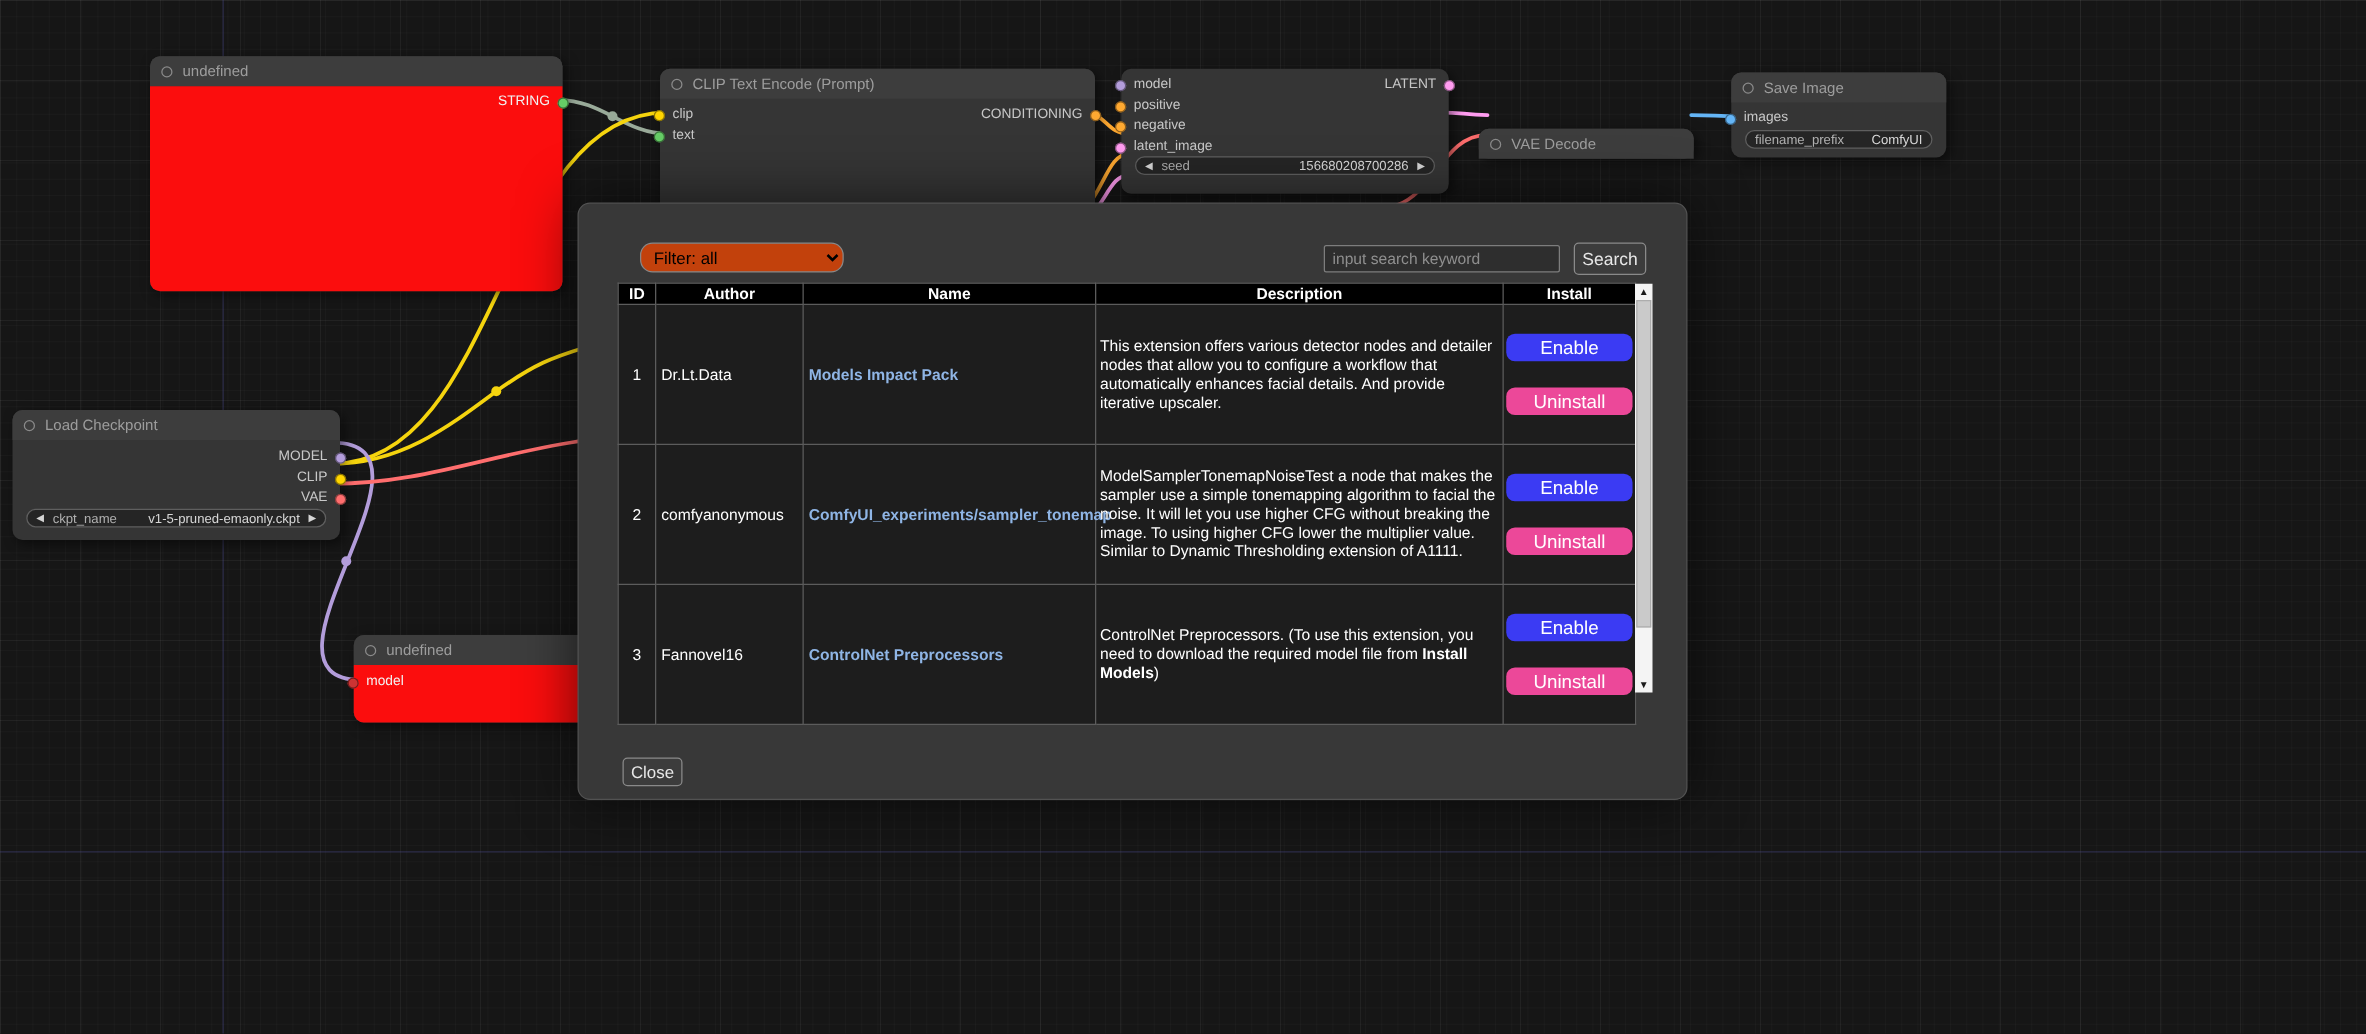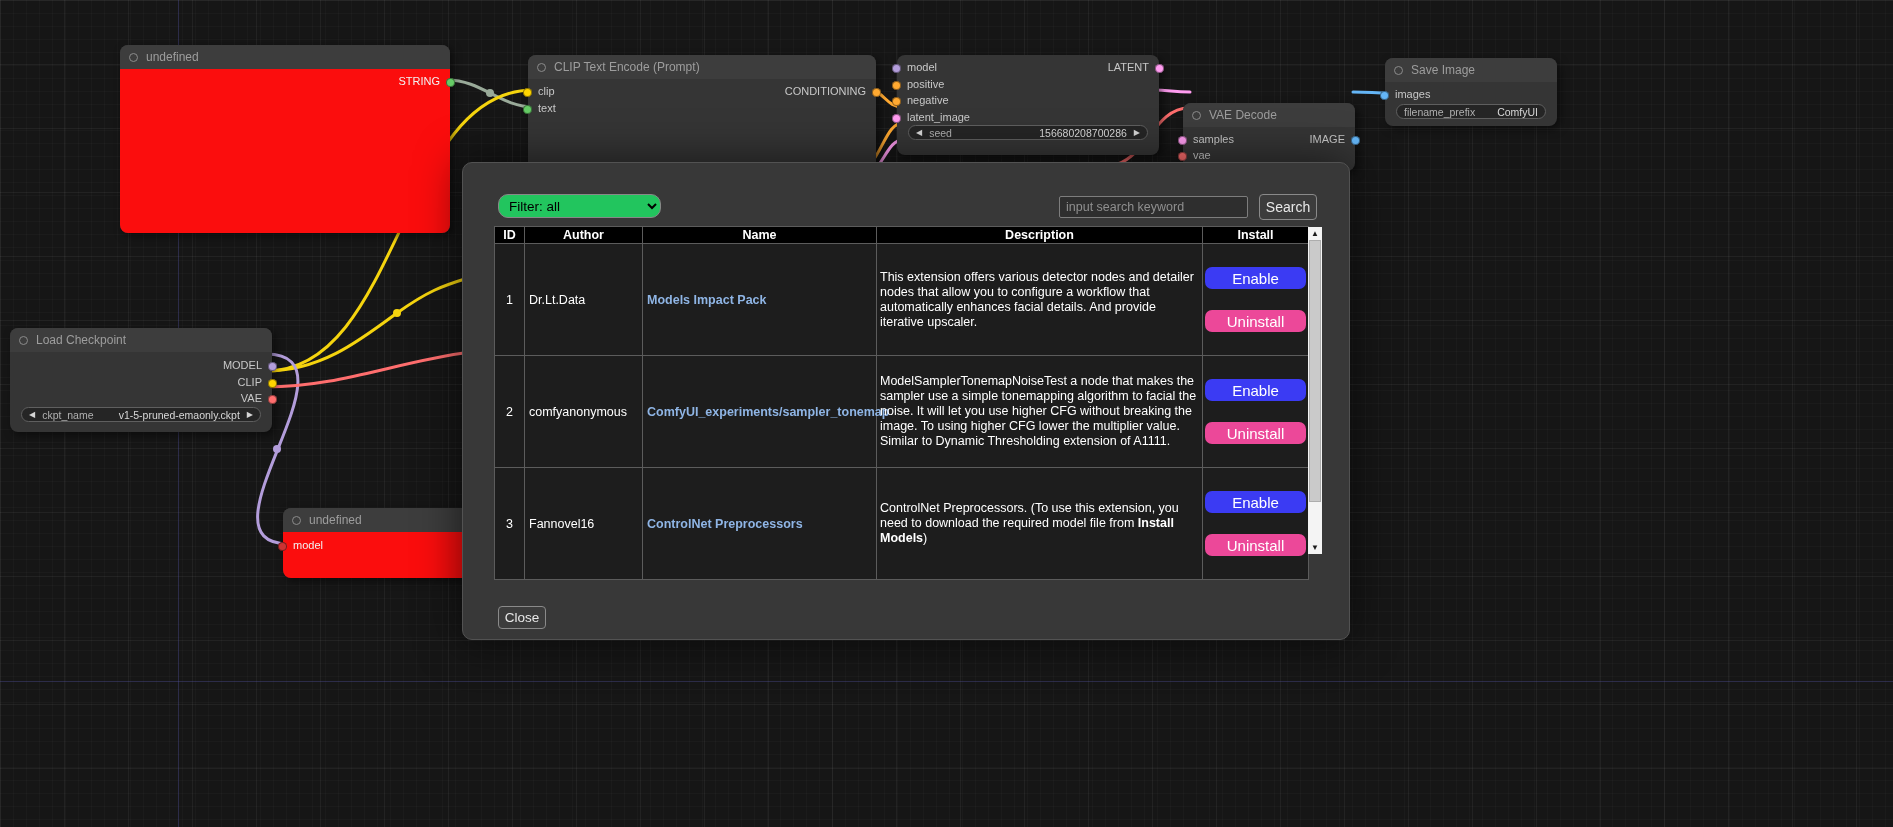--- a/index.html
+++ b/index.html
@@ -55,22 +55,22 @@
   .widget .arrow { font-size:8px; color:#d5d5d5; line-height:1; cursor:pointer; }
   .widget .wval { margin-left:auto; color:#d8d8d8; }
 
   
   .modal {
     position:absolute; left:462px; top:162px; width:888px; height:478px; z-index:5;
     background:#383838; border:1px solid #525252; border-radius:10px;
     box-shadow:0 0 45px rgba(0,0,0,0.6);
   }
   .filter-select {
-    position:absolute; left:35px; top:31px; width:163px; height:24px;
-    font-size:13.5px; font-family:inherit; background:#22c55e; color:#000;
+    position:absolute; left:49px; top:31px; width:163px; height:24px;
+    font-size:13.5px; font-family:inherit; background:#c2410c; color:#000;
     border:1px solid #888; border-radius:10px; padding:0 6px;
   }
   .search-input {
     position:absolute; left:596px; top:33px; width:189px; height:22px;
     background:#2e2e2e; border:1px solid #7d7d7d; border-radius:2px;
     color:#ddd; font-size:12.5px; font-family:inherit; padding:0 6px;
   }
   .search-input::placeholder { color:#8f8f8f; }
   .ui-button {
     background:#3c3c3c; border:1px solid #8a8a8a; border-radius:4px;
@@ -202,34 +202,20 @@
       <span class="wval">156680208700286</span>
       <span class="arrow">▶</span>
     </div>
   </div>
 </div>
 
 <div class="node" style="left:1183px; top:57px; width:172px;margin-top:46px;">
   <div class="node-header">
     <span class="collapse-dot"></span>
     <span>VAE Decode</span>
-  </div>
-  <div class="node-body" style="height:44px;">
-    <div class="slot in" style="top:4px;">
-      <span class="dot" style="background:#ff9cf0;"></span>
-      <span>samples</span>
-    </div>
-    <div class="slot in" style="top:20px;">
-      <span class="dot" style="background:#ff6e6e;"></span>
-      <span>vae</span>
-    </div>
-    <div class="slot out" style="top:4px;">
-      <span class="dot" style="background:#64b5f6;"></span>
-      <span>IMAGE</span>
-    </div>
   </div>
 </div>
 
 <div class="node" style="left:1385px; top:58px; width:172px;">
   <div class="node-header">
     <span class="collapse-dot"></span>
     <span>Save Image</span>
   </div>
   <div class="node-body" style="height:44px;">
     <div class="slot in" style="top:4px;">

